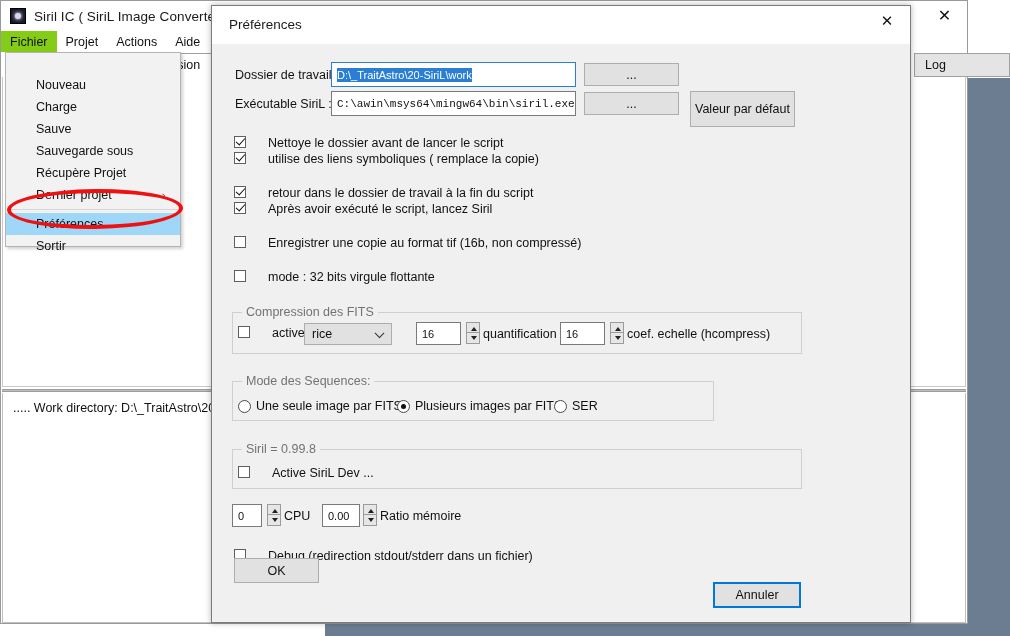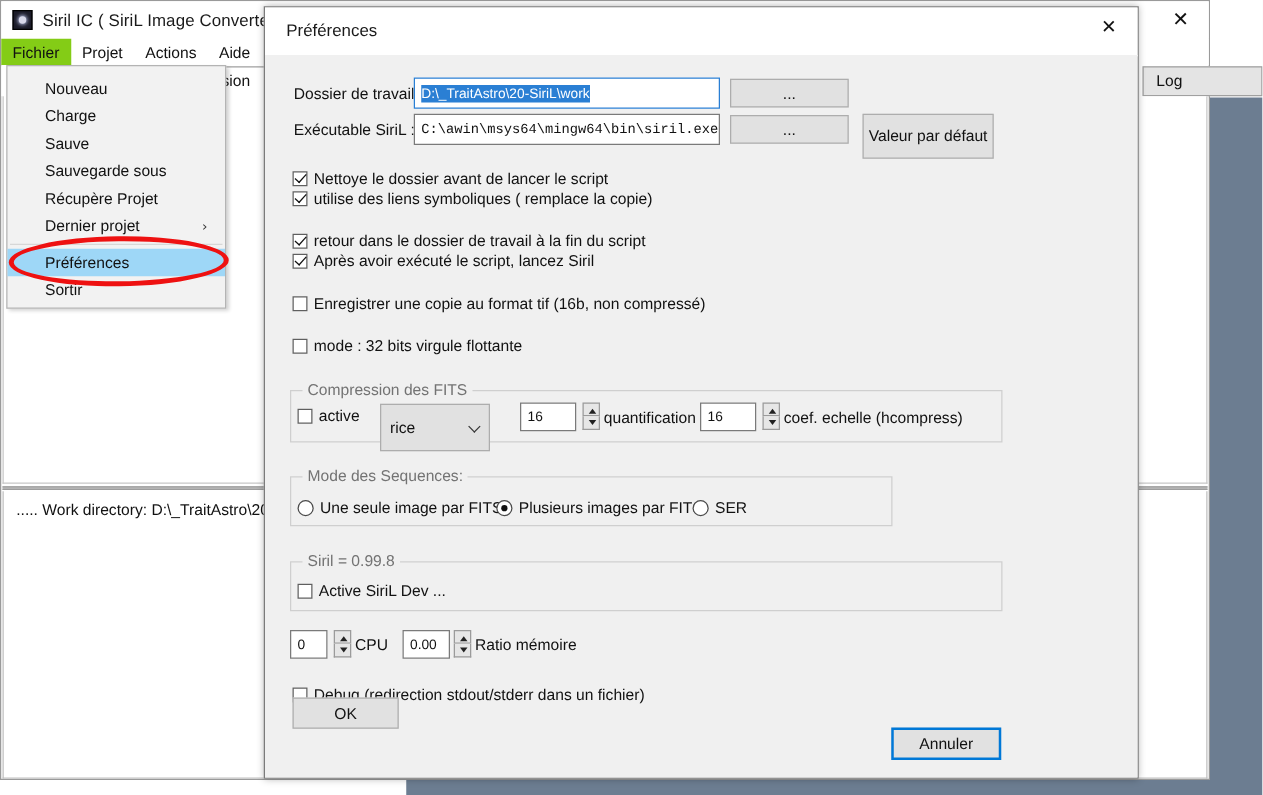--- a/index.html
+++ b/index.html
@@ -87,21 +87,21 @@
     background:#ffffff; border:1px solid #c0c0c0; border-top:none; box-sizing:border-box;
     padding:8px 0 0 10px;
   }
   .status-line { font-size:12.5px; color:#111; white-space:nowrap; }
 
   
   .dropdown {
     position:absolute; left:4px; top:51px; width:176px; height:195px;
     background:#f2f2f2; border:1px solid #b4b4b4; box-sizing:border-box;
     box-shadow: 2px 2px 3px rgba(0,0,0,0.18);
-    padding-top:7px;
+    padding-top:21px;
     z-index:30;
   }
   .dd-item {
     height:22px; display:flex; align-items:center; padding-left:30px;
     font-size:12.5px; color:#111; position:relative; white-space:nowrap;
   }
   .dd-item.sel { background:#9ed7f7; }
   .dd-sub-arrow {
     position:absolute; right:14px; font-size:11px; color:#333;
     font-family:"DejaVu Sans", sans-serif;
@@ -149,21 +149,21 @@
   }
   .txtbox.focused { border:1px solid #2a7fd4; }
   .sel-text { background:#2a7fd4; color:#ffffff; padding:1px 0 1px 0; }
   .btn {
     position:absolute; background:#e1e1e1; border:1px solid #adadad;
     box-sizing:border-box; font-size:12.5px; color:#111;
     display:flex; align-items:center; justify-content:center;
   }
   .btn.default { border:2px solid #0078d7; background:#e1e1e1; }
 
-  .chk { position:absolute; display:flex; align-items:center; font-size:12.5px; color:#111; white-space:nowrap;}
+  .chk { position:absolute; display:flex; font-size:12.5px; color:#111; white-space:nowrap;gap:17px;}
   .chk .box {
     width:12px; height:12px; border:1px solid #5f5f5f; background:#fff;
     margin-right:5px; box-sizing:border-box; position:relative; flex:none;
   }
   .chk .box.checked::after {
     content:""; position:absolute; left:3px; top:-1px; width:4px; height:8px;
     border:solid #111; border-width:0 1.6px 1.6px 0; transform:rotate(42deg);
   }
 
   .radio { position:absolute; display:flex; align-items:center; font-size:12.5px; color:#111; white-space:nowrap;}
@@ -351,21 +351,21 @@
         <span>mode : 32 bits virgule flottante</span>
       </div>
 
       <div class="groupbox" style="left:20px; top:268px; width:570px; height:42px;">
         <span class="gb-title">Compression des FITS</span>
       </div>
       <div class="chk" style="left:26px; top:282px;">
         <span class="box"></span>
         <span>active</span>
       </div>
-      <div class="combo" style="left:92px; top:279px; width:88px; height:38px;">
+      <div class="combo" style="left:92px; top:279px; width:88px; height:22px;">
         <span>rice</span>
         <span class="carat"></span>
       </div>
       <div class="txtbox" style="left:204px; top:278px; width:45px; height:23px;">
         <span>16</span>
       </div>
       <div class="spin" style="left:254px; top:278px;">
         <div class="up"></div>
         <div class="dn"></div>
       </div>

